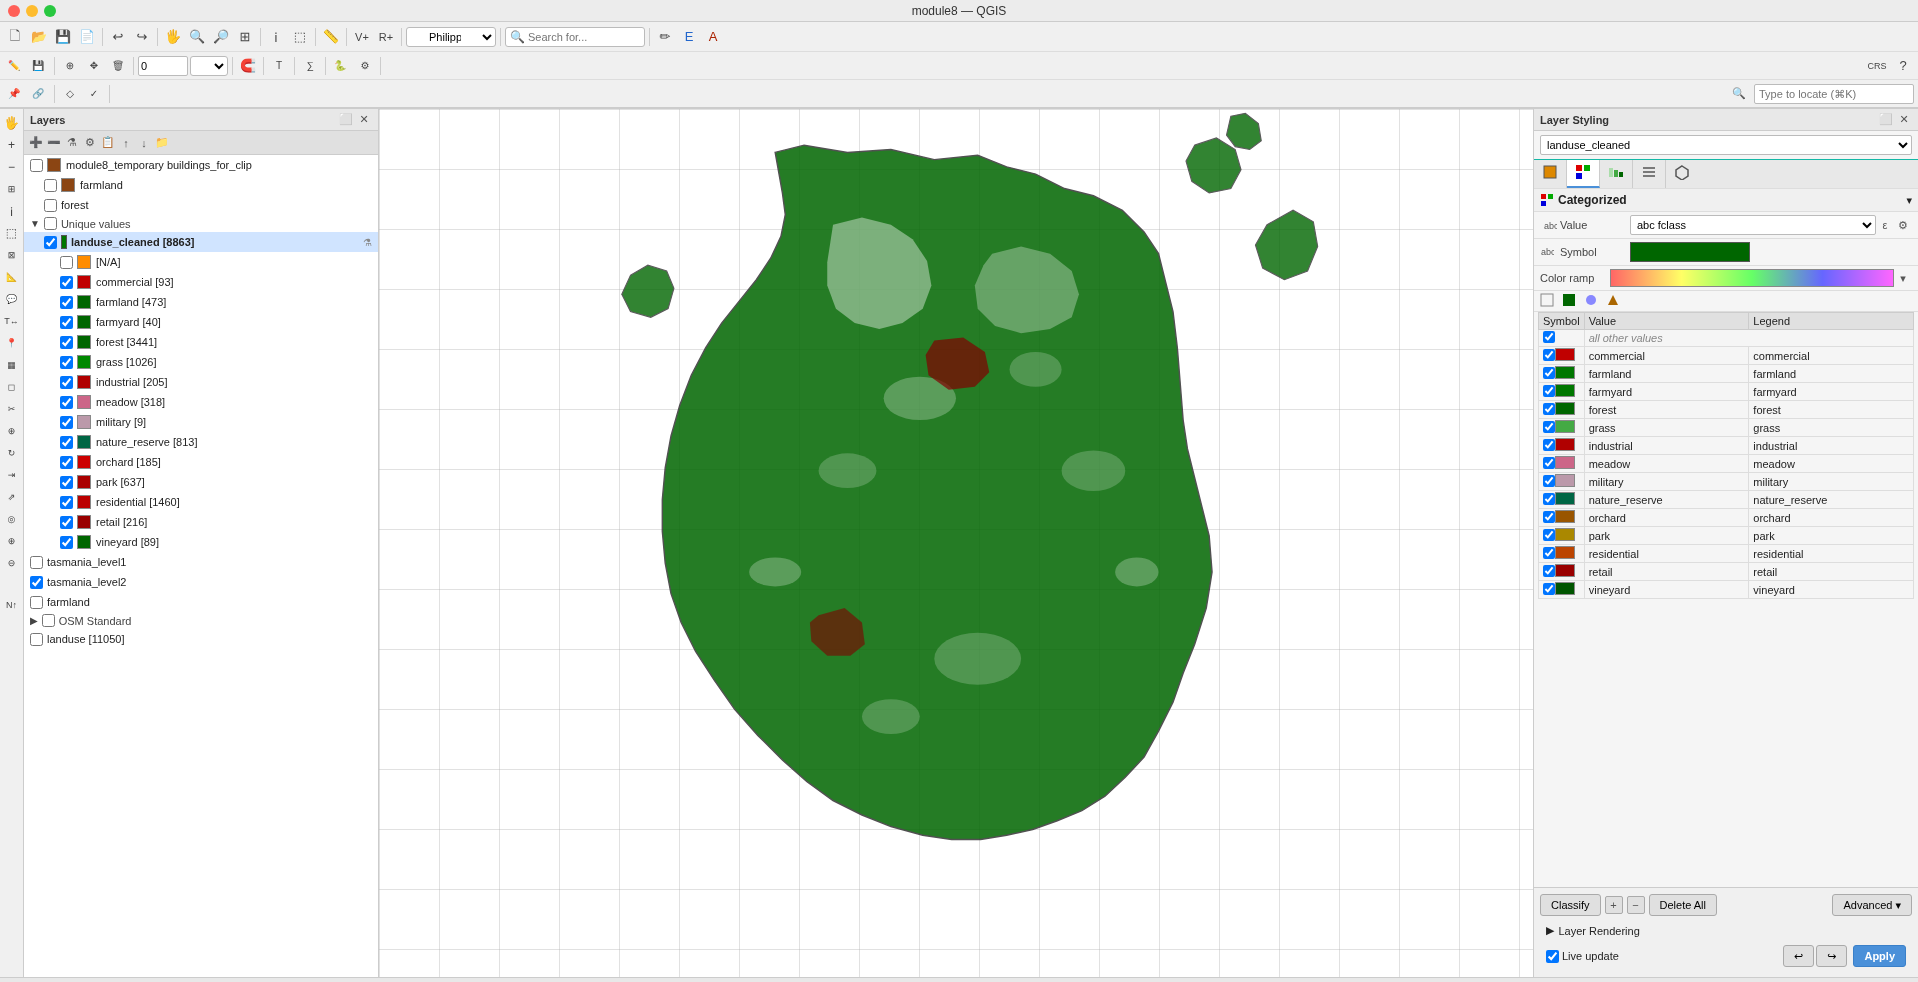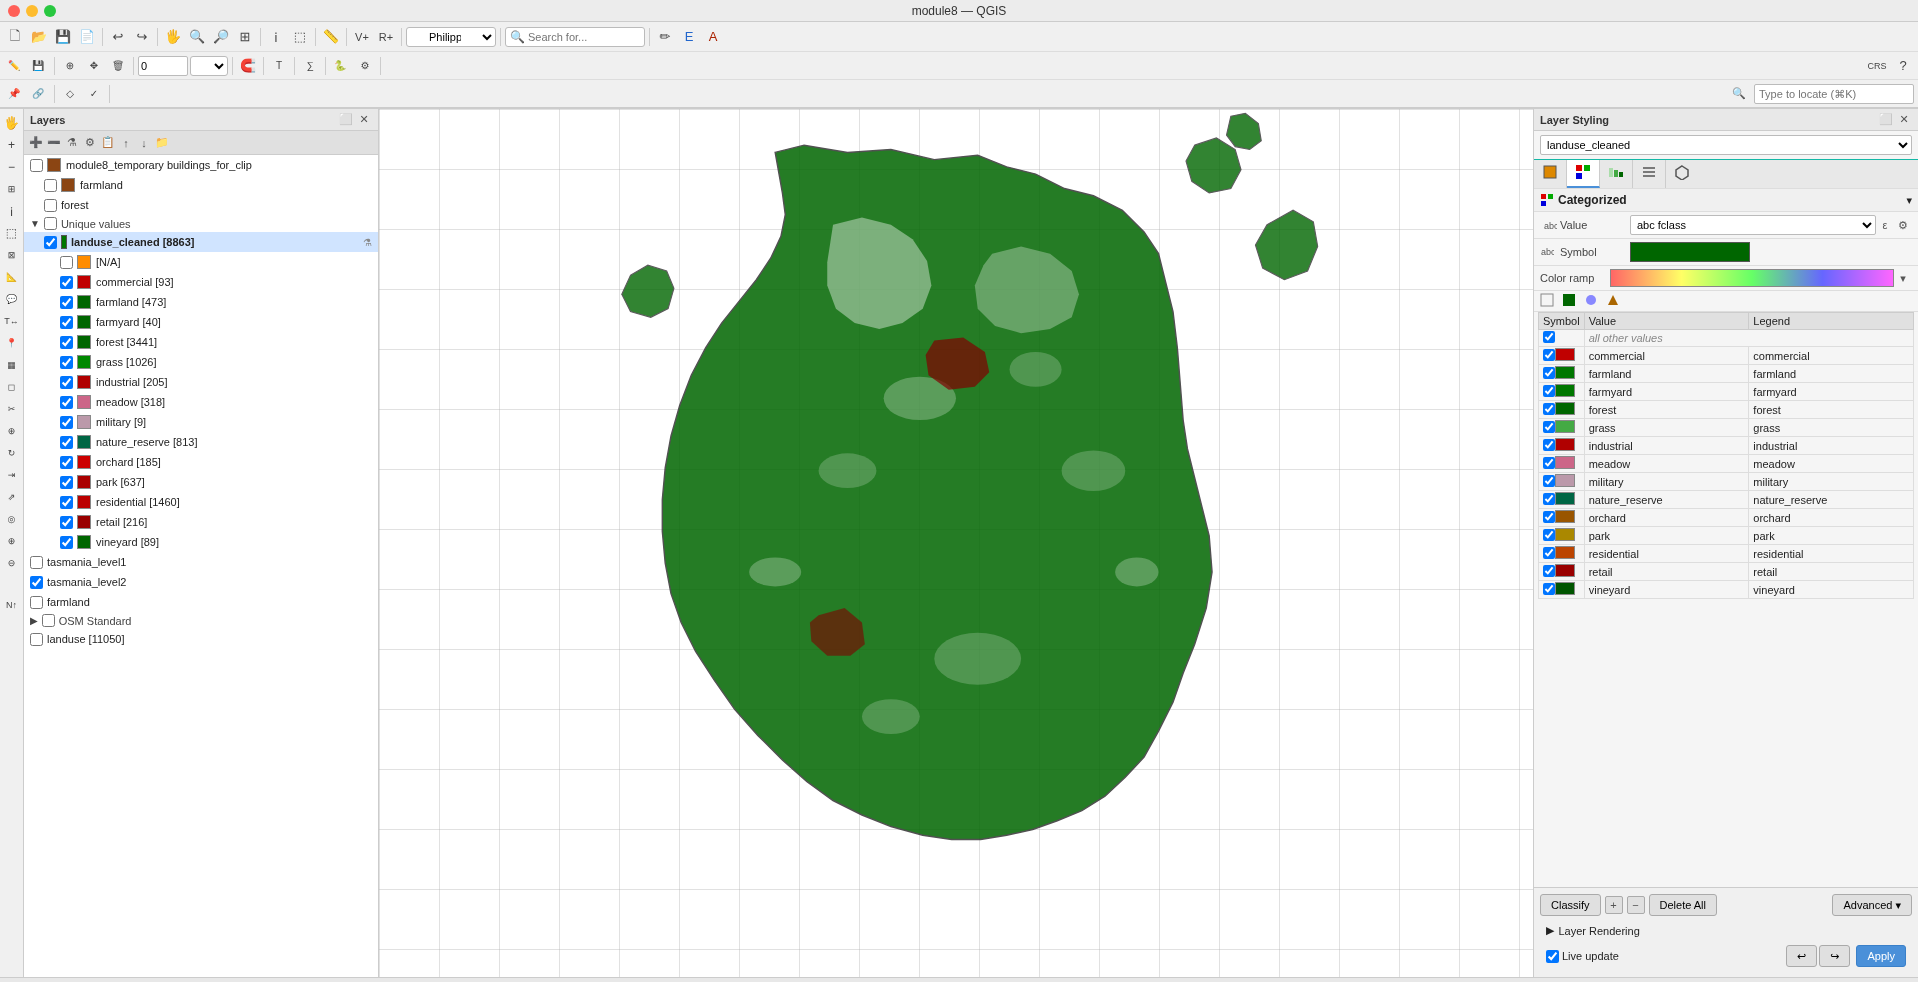--- a/index.html
+++ b/index.html
@@ -63,21 +63,21 @@
     
     .sym-table { width: 100%; border-collapse: collapse; font-size: 11px; }
     .sym-table th { background: #e0e0e0; border: 1px solid #ccc; padding: 2px 4px; text-align: left; font-weight: normal; }
     .sym-table td { border: 1px solid #ddd; padding: 1px 4px; height: 17px; }
     .sym-color { width: 20px; height: 13px; border: 1px solid #888; display: inline-block; }
 
     
     .styling-bottom { padding: 6px; border-top: 1px solid #ccc; background: #f0f0f0; }
     .btn-row { display: flex; align-items: center; gap: 4px; margin-bottom: 4px; }
     .btn { background: #e0e0e0; border: 1px solid #aaa; border-radius: 3px; padding: 2px 10px; font-size: 11px; cursor: pointer; height: 22px; display: flex; align-items: center; }
-    .btn-primary { background: #4a90d9; color: white; border-color: #3a80c9; }
+    .btn-primary { background: #4a90d9; color: white; border-color: #3a80c9; font-weight: bold; }
     .layer-rendering-row { display: flex; align-items: center; padding: 4px 6px; font-size: 11px; cursor: pointer; }
     .lr-arrow { margin-right: 4px; }
 
     
     .bottom-tabs { background: #e8e8e8; border-top: 1px solid #ccc; height: 28px; display: flex; align-items: flex-end; }
 
     
     .left-toolbar { width: 24px; background: #f0f0f0; border-right: 1px solid #ccc; display: flex; flex-direction: column; align-items: center; padding: 4px 0; gap: 2px; }
     .lt-icon { width: 20px; height: 20px; display: flex; align-items: center; justify-content: center; cursor: pointer; font-size: 12px; color: #444; border-radius: 2px; }
 

